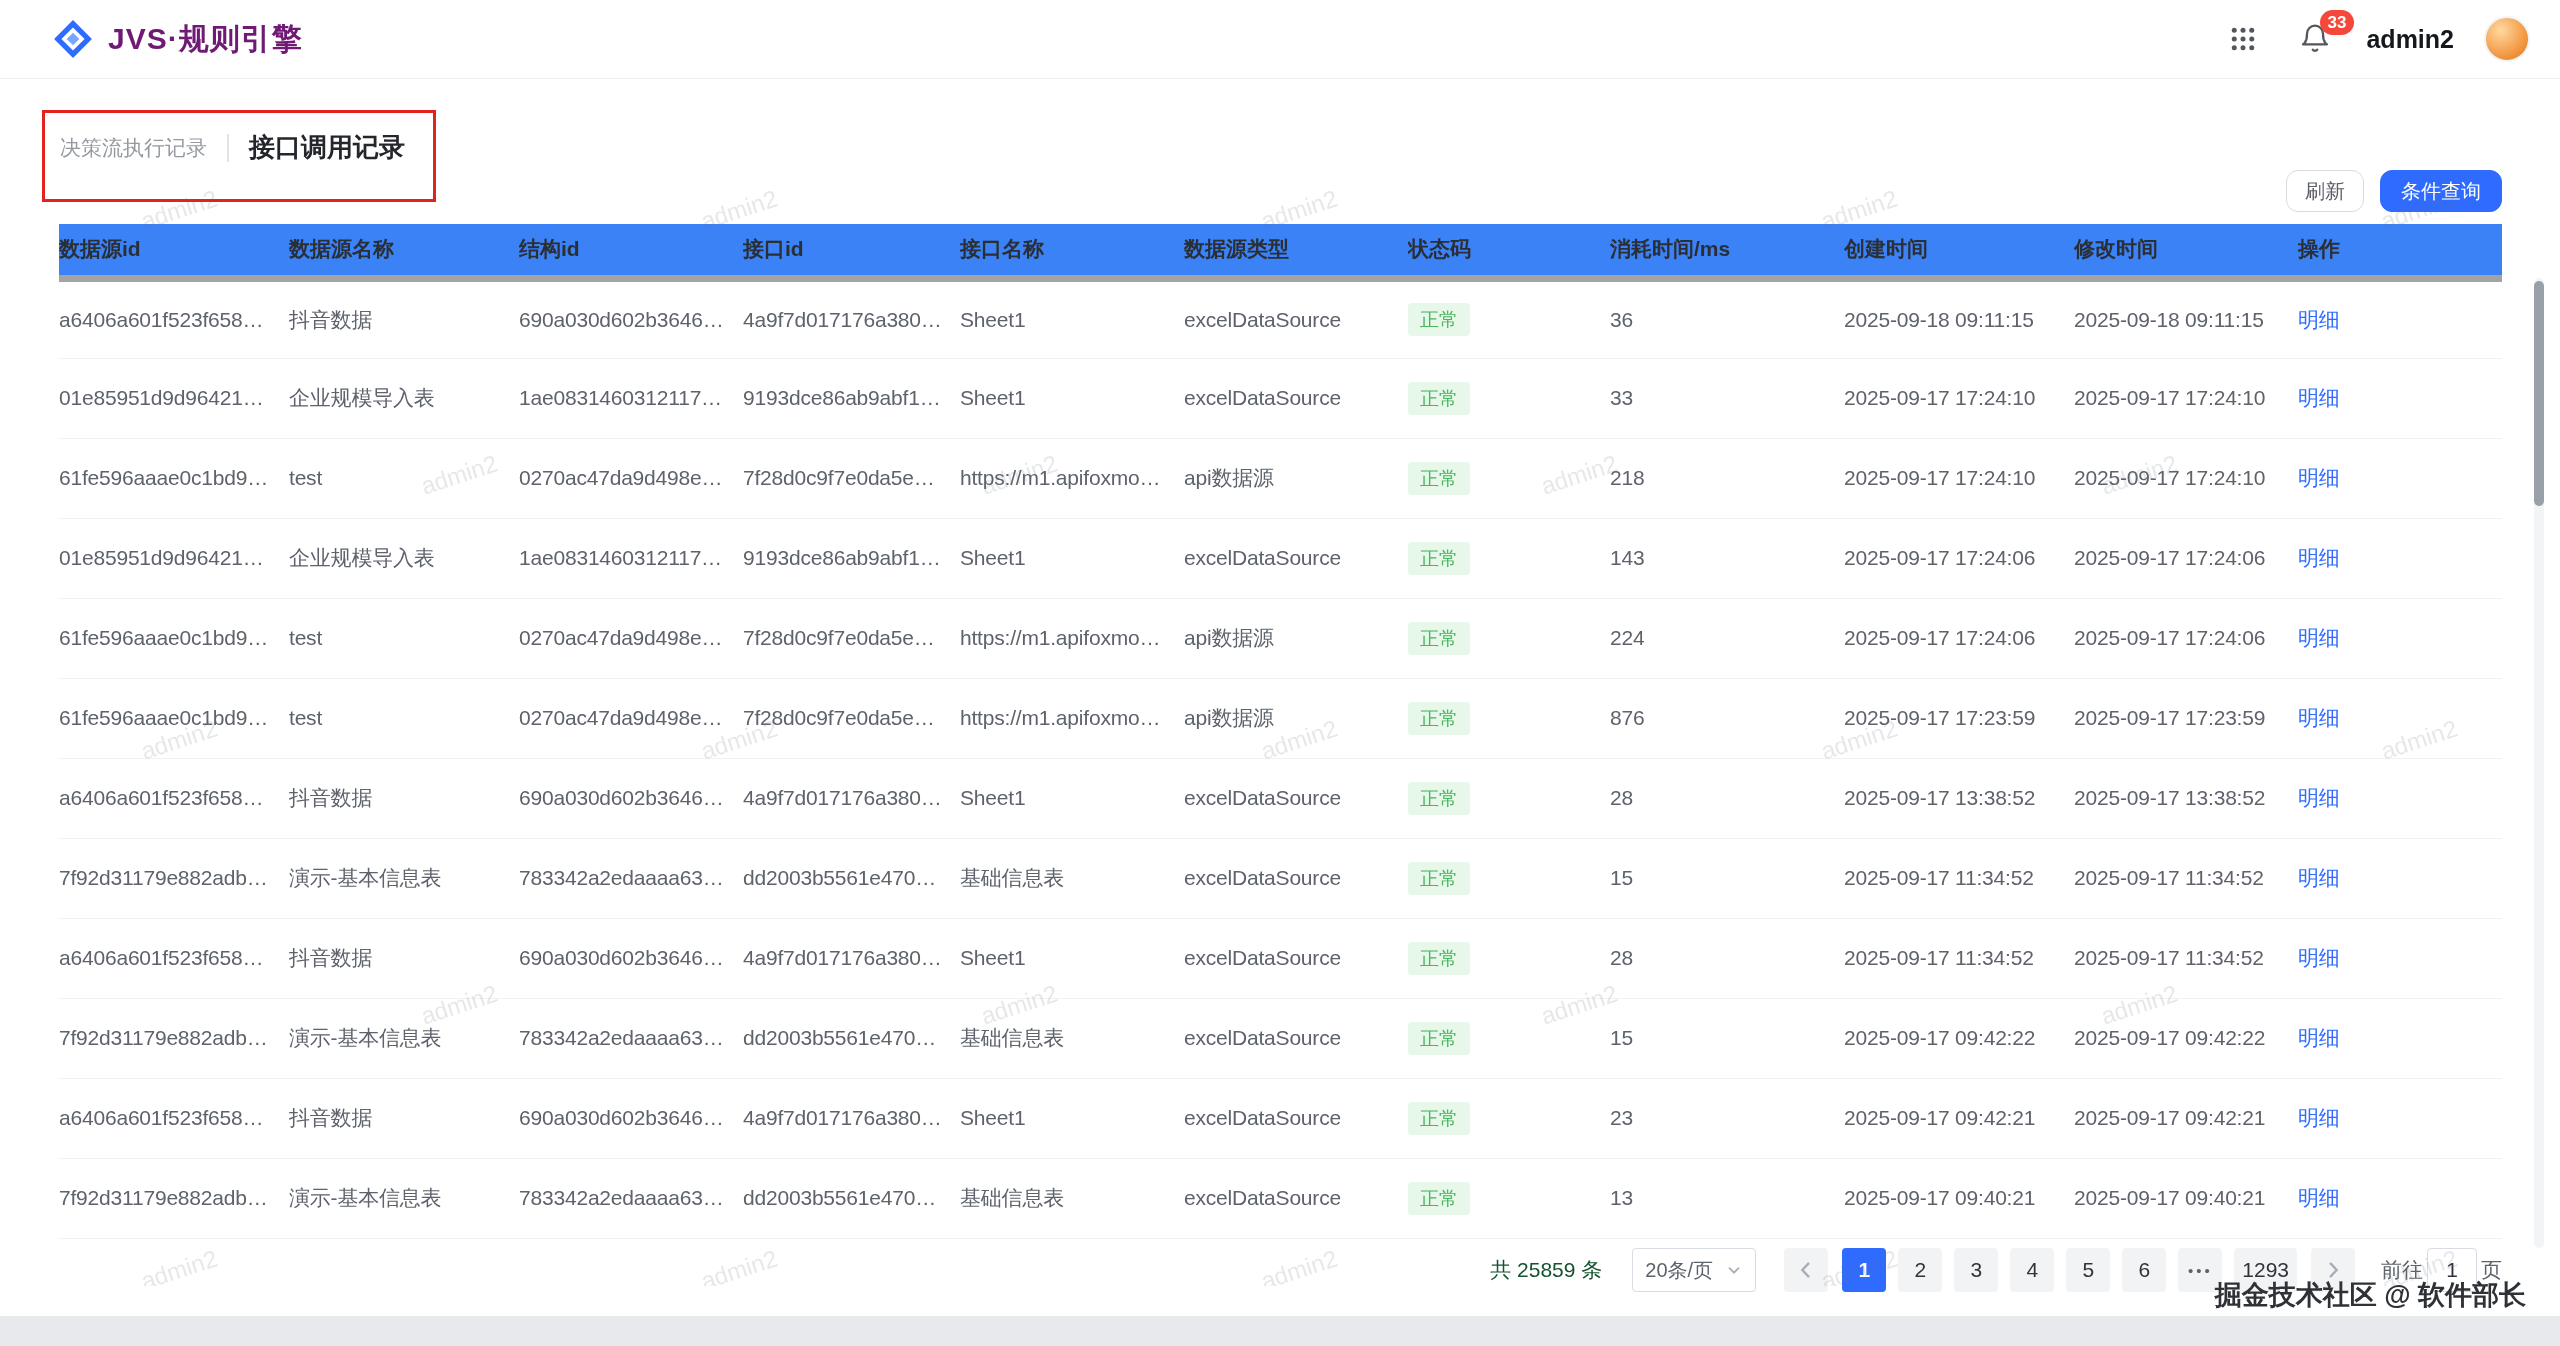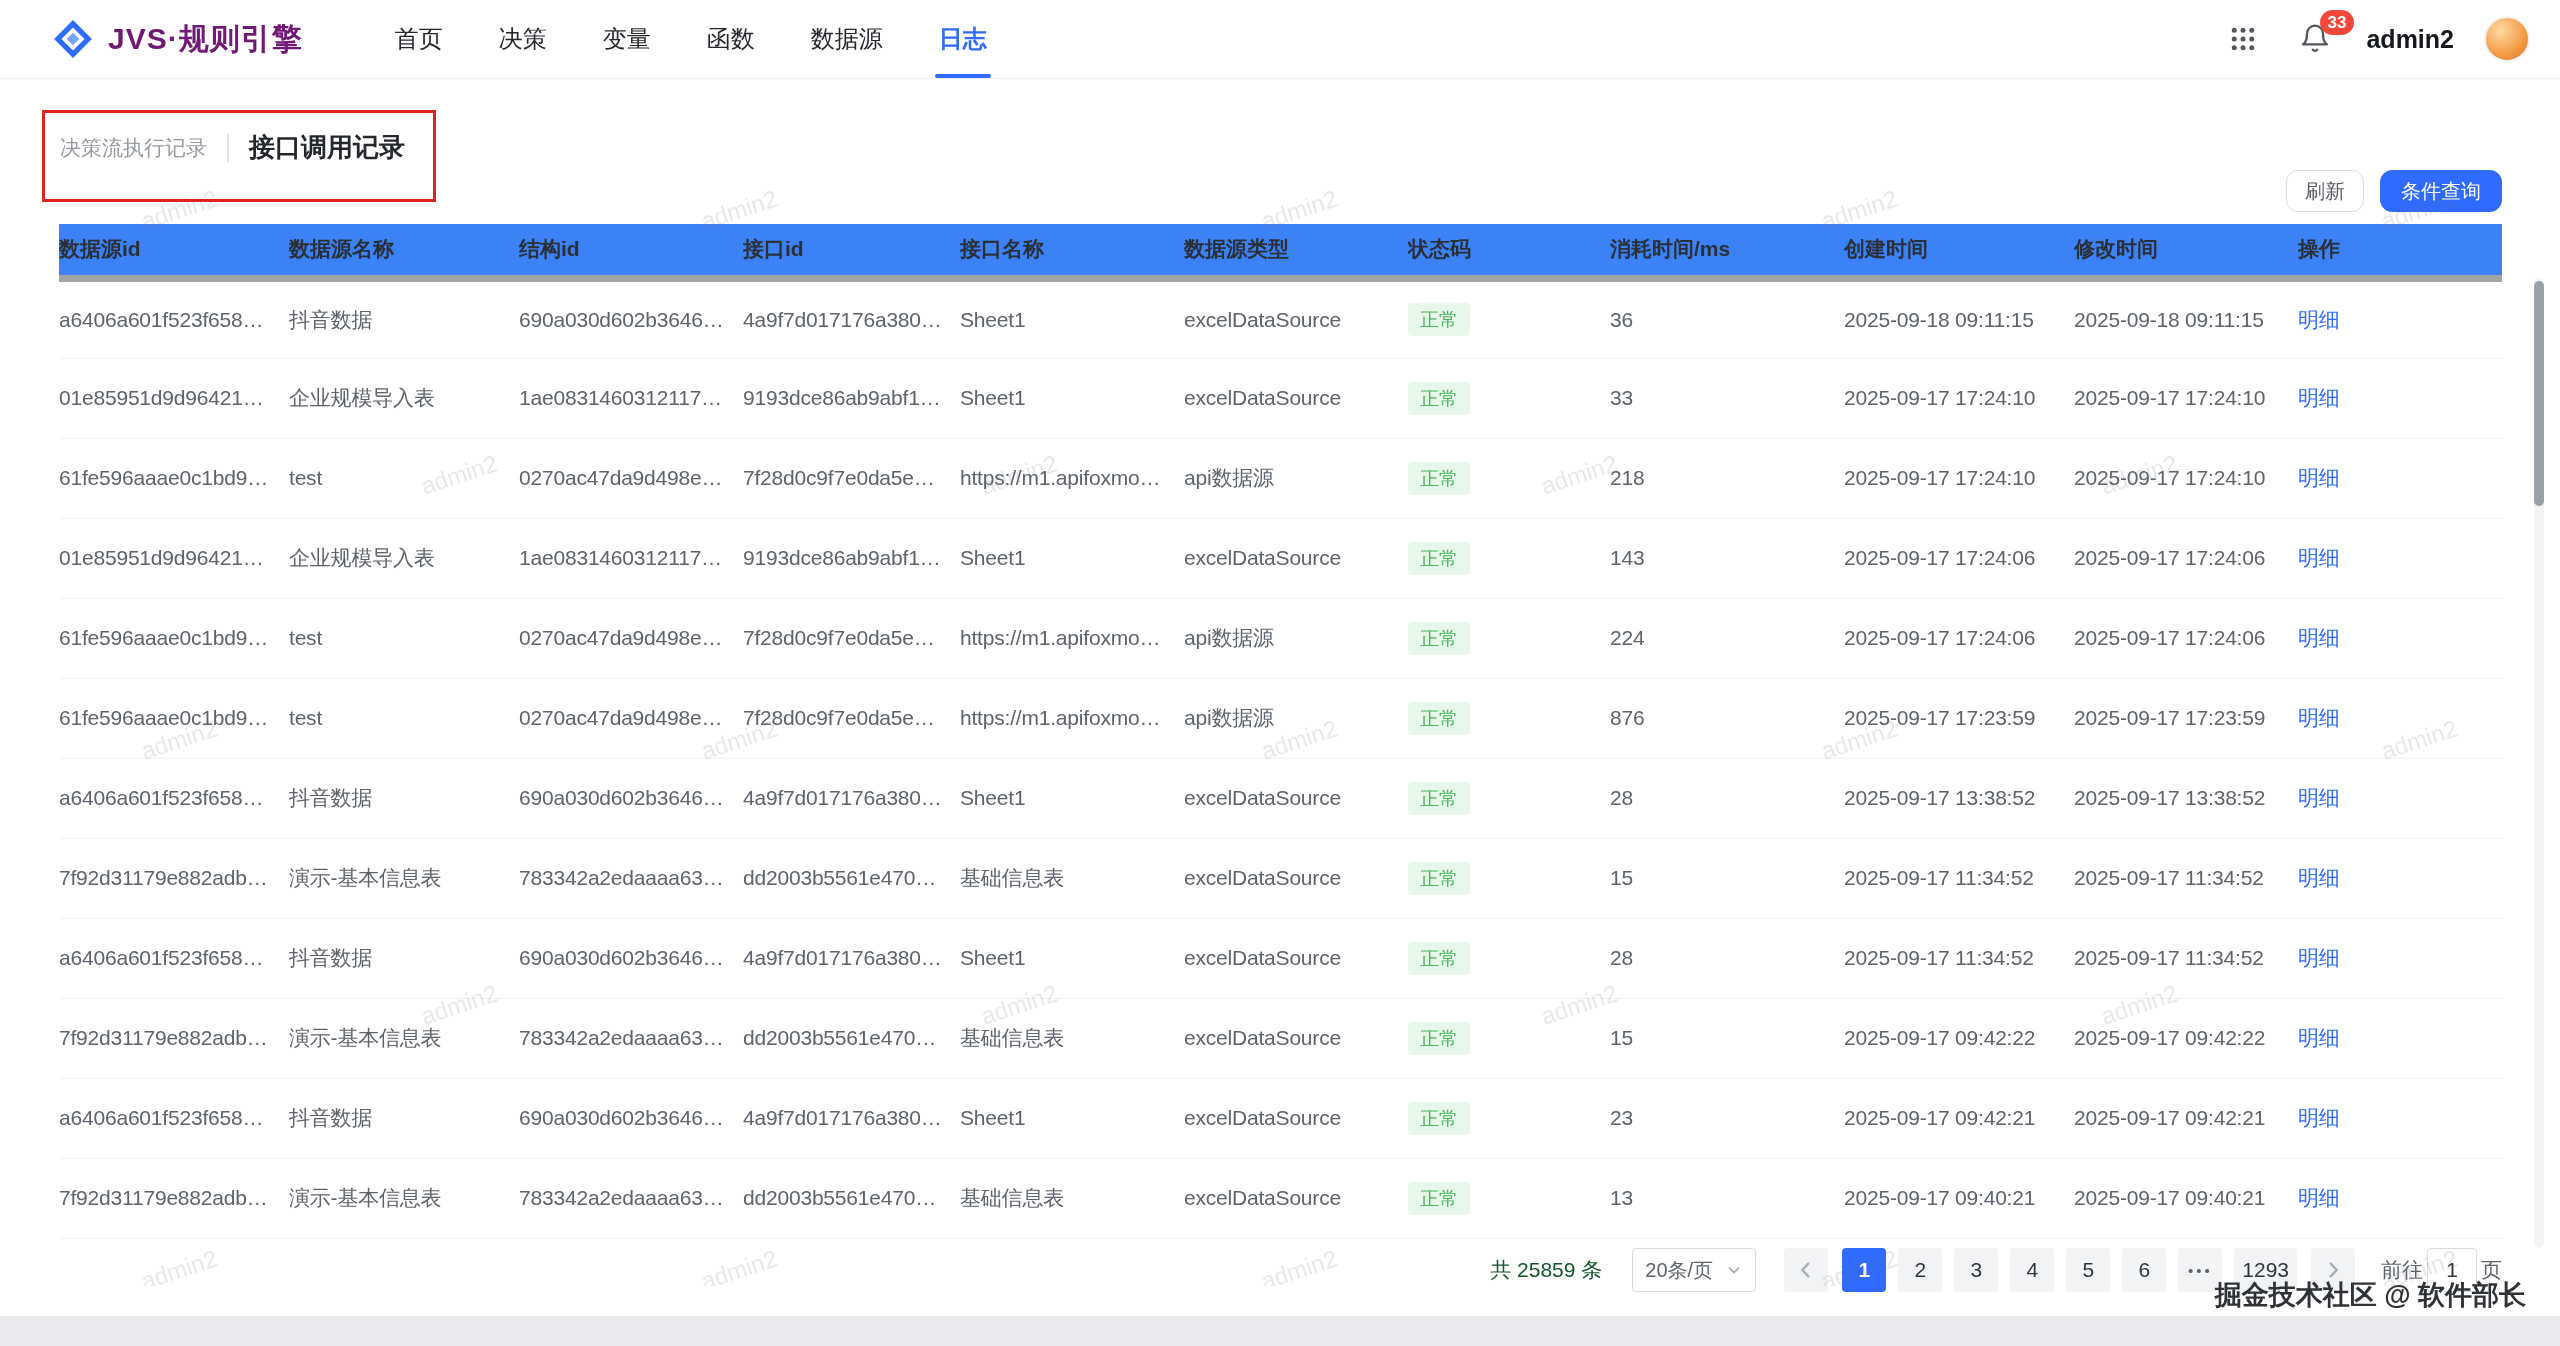--- a/index.html
+++ b/index.html
@@ -92,28 +92,20 @@
 
 <header class="navbar">
   <div class="brand">
     <svg width="42" height="42" viewBox="0 0 40 40">
       <polygon points="20,2 38,20 20,38 2,20" fill="#2e6bff"></polygon>
       <polygon points="20,9 31,20 20,31 9,20" fill="#ffffff"></polygon>
       <polygon points="20,14 26,20 20,26 14,20" fill="#78a6ff"></polygon>
     </svg>
     <span class="brand-text">JVS·规则引擎</span>
   </div>
-  <nav class="nav-menu">
-      <div class="nav-item">首页</div>
-      <div class="nav-item">决策</div>
-      <div class="nav-item">变量</div>
-      <div class="nav-item">函数</div>
-      <div class="nav-item">数据源</div>
-      <div class="nav-item active">日志</div>
-    </nav>
   <div class="nav-right">
     <div class="icon-btn">
       <svg width="30" height="30" viewBox="0 0 24 24">
           <g fill="#53565c">
         <circle cx="5" cy="5" r="2"></circle>
             <circle cx="12" cy="5" r="2"></circle>
             <circle cx="19" cy="5" r="2"></circle>
         <circle cx="5" cy="12" r="2"></circle>
             <circle cx="12" cy="12" r="2"></circle>
             <circle cx="19" cy="12" r="2"></circle>

